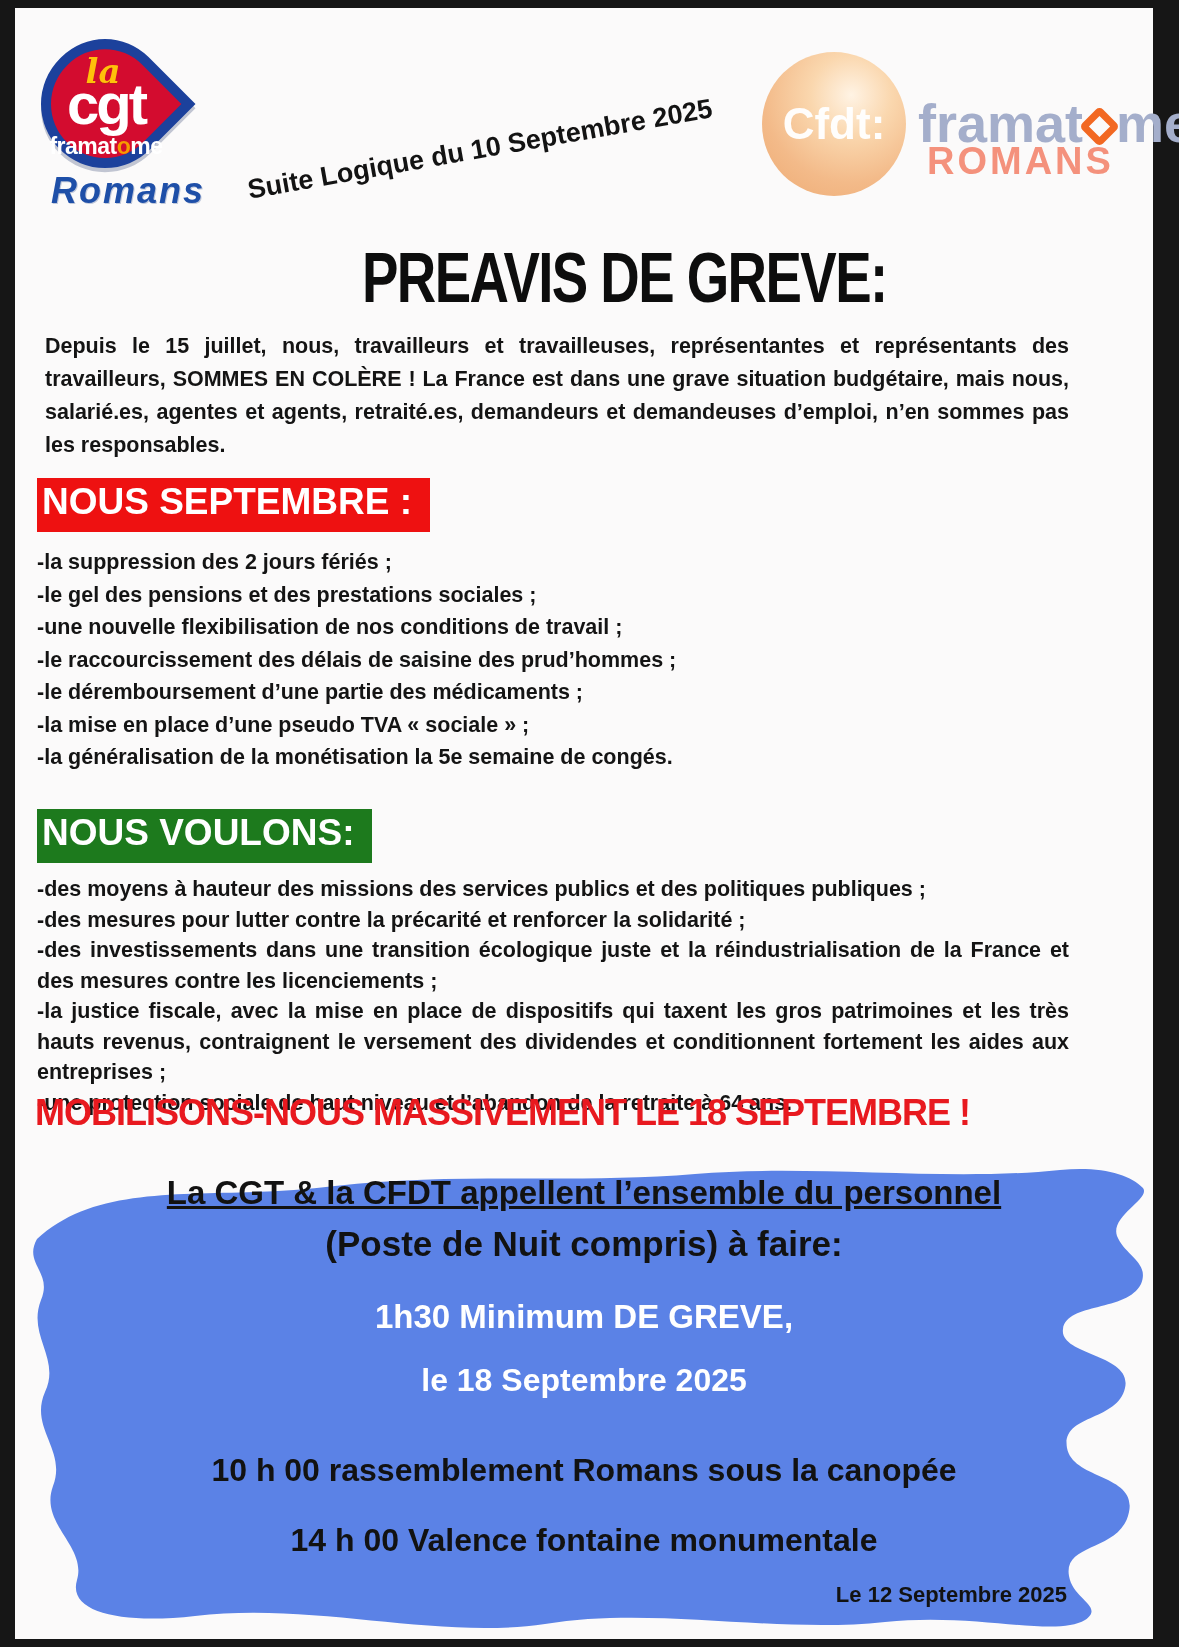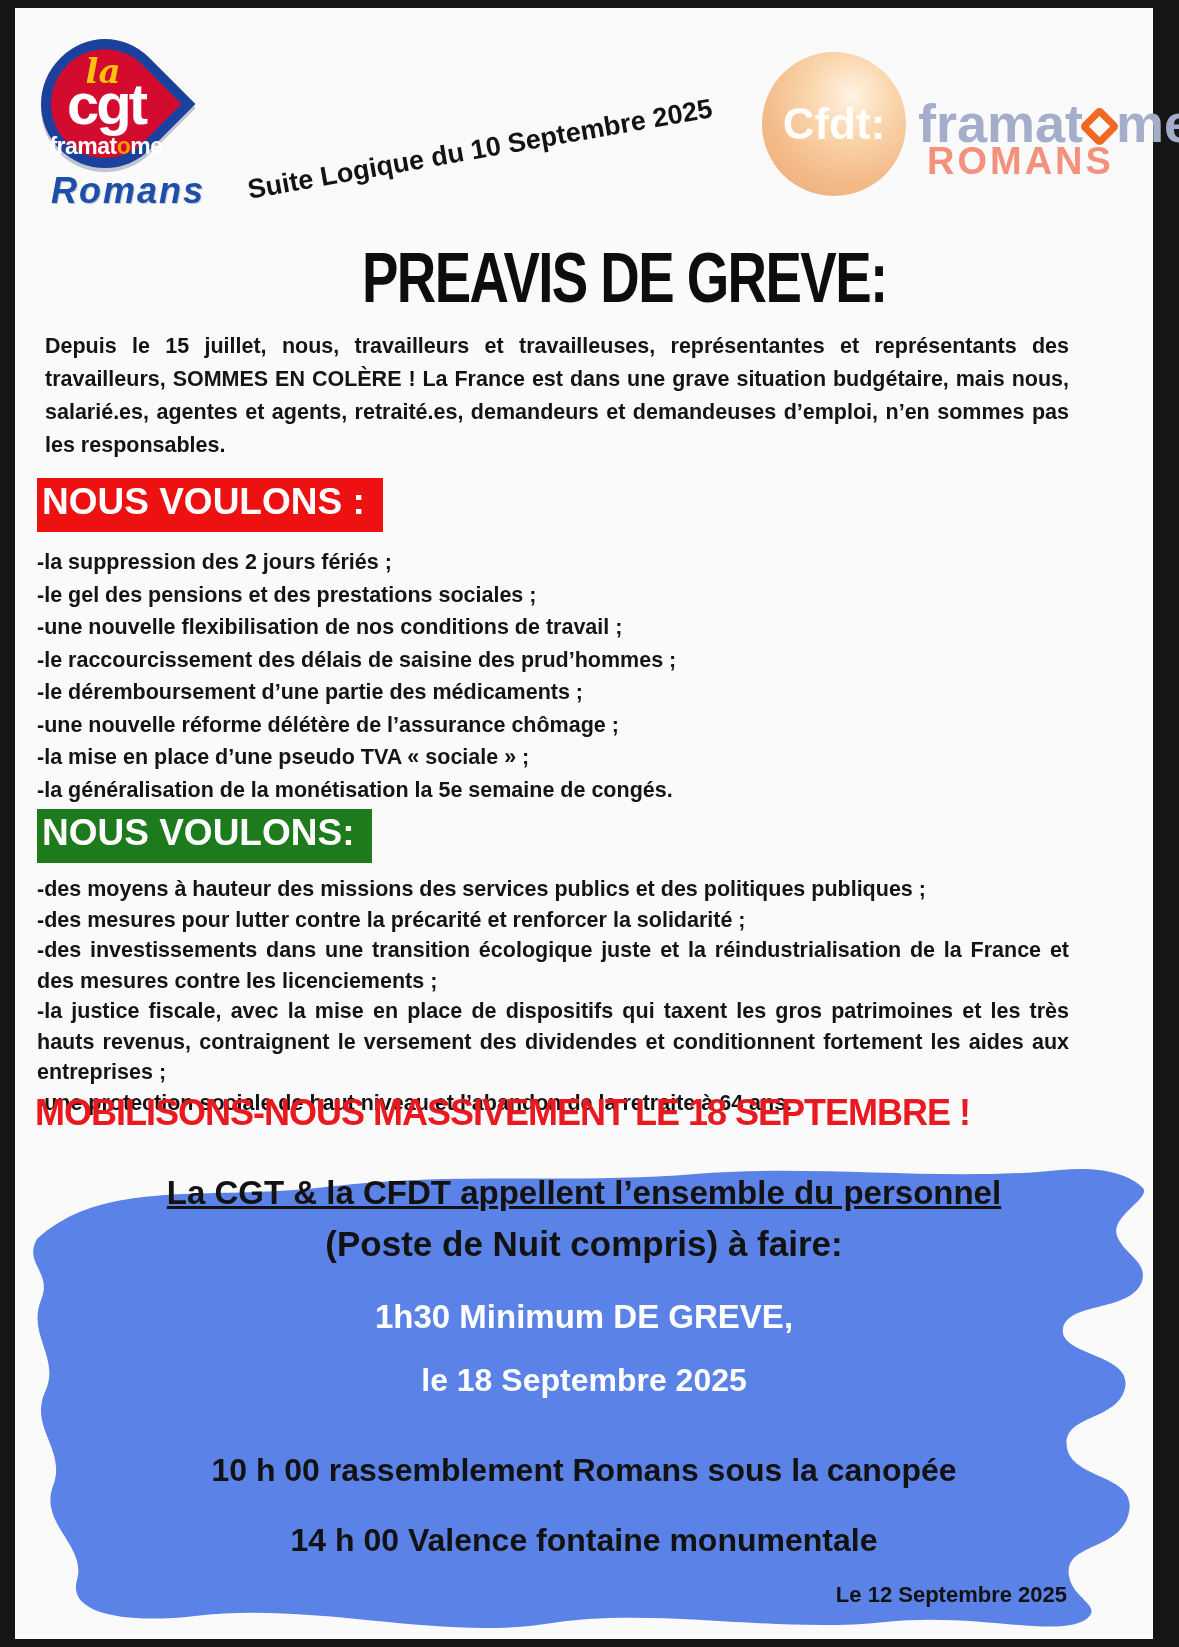--- a/index.html
+++ b/index.html
@@ -125,28 +125,27 @@
   <div class="tagline">Suite Logique du 10 Septembre 2025</div>
 
   <div class="cfdt-circle">Cfdt:</div>
   <div class="fw"><span>framat</span><span class="fw-diamond"></span><span>me</span></div>
   <div class="fw-romans">ROMANS</div>
 
   <h1 class="title"><span>PREAVIS DE GREVE:</span></h1>
 
   <p class="intro">Depuis le 15 juillet, nous, travailleurs et travailleuses, représentantes et représentants des travailleurs, SOMMES EN COLÈRE ! La France est dans une grave situation budgétaire, mais nous, salarié.es, agentes et agents, retraité.es, demandeurs et demandeuses d’emploi, n’en sommes pas les responsables.</p>
 
-  <div class="banner red">NOUS VOULONS :</div>
+  <div class="banner red">NOUS SEPTEMBRE :</div>
   <div class="list refuse">
       <div class="item">-la suppression des 2 jours fériés ;</div>
       <div class="item">-le gel des pensions et des prestations sociales ;</div>
       <div class="item">-une nouvelle flexibilisation de nos conditions de travail ;</div>
       <div class="item">-le raccourcissement des délais de saisine des prud’hommes ;</div>
       <div class="item">-le déremboursement d’une partie des médicaments ;</div>
-      <div class="item">-une nouvelle réforme délétère de l’assurance chômage ;</div>
       <div class="item">-la mise en place d’une pseudo TVA « sociale » ;</div>
       <div class="item">-la généralisation de la monétisation la 5e semaine de congés.</div>
     </div>
 
   <div class="banner green">NOUS VOULONS:</div>
   <div class="list want">
       <div class="item">-des moyens à hauteur des missions des services publics et des politiques publiques ;</div>
       <div class="item">-des mesures pour lutter contre la précarité et renforcer la solidarité ;</div>
       <div class="item">-des investissements dans une transition écologique juste et la réindustrialisation de la France et des mesures contre les licenciements ;</div>
       <div class="item">-la justice fiscale, avec la mise en place de dispositifs qui taxent les gros patrimoines et les très hauts revenus, contraignent le versement des dividendes et conditionnent fortement les aides aux entreprises ;</div>

